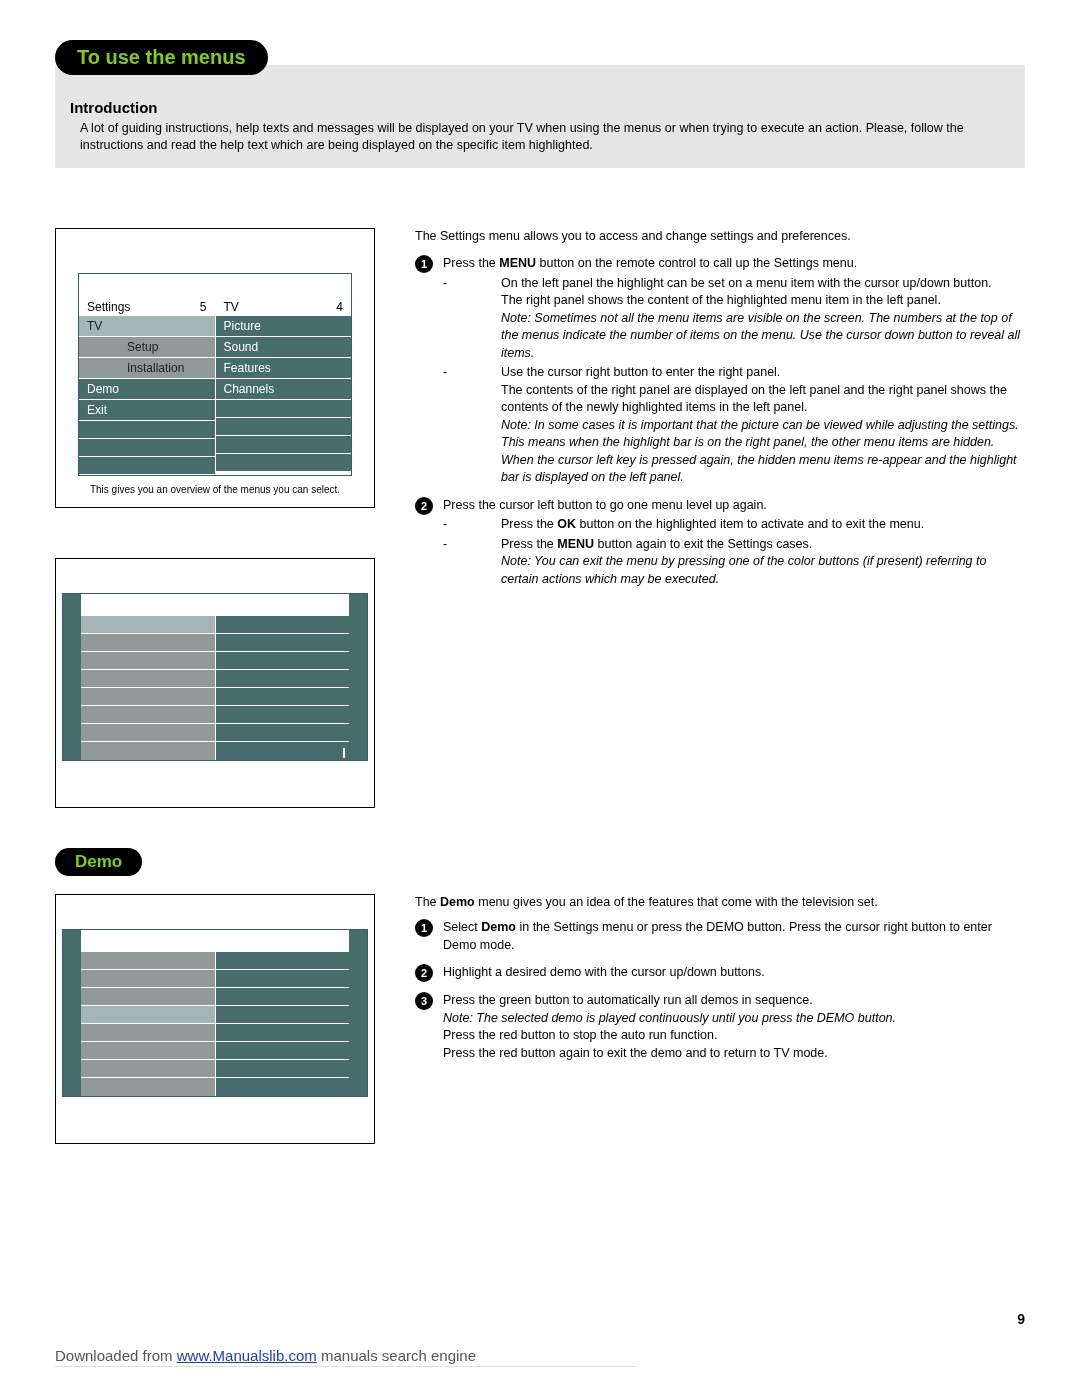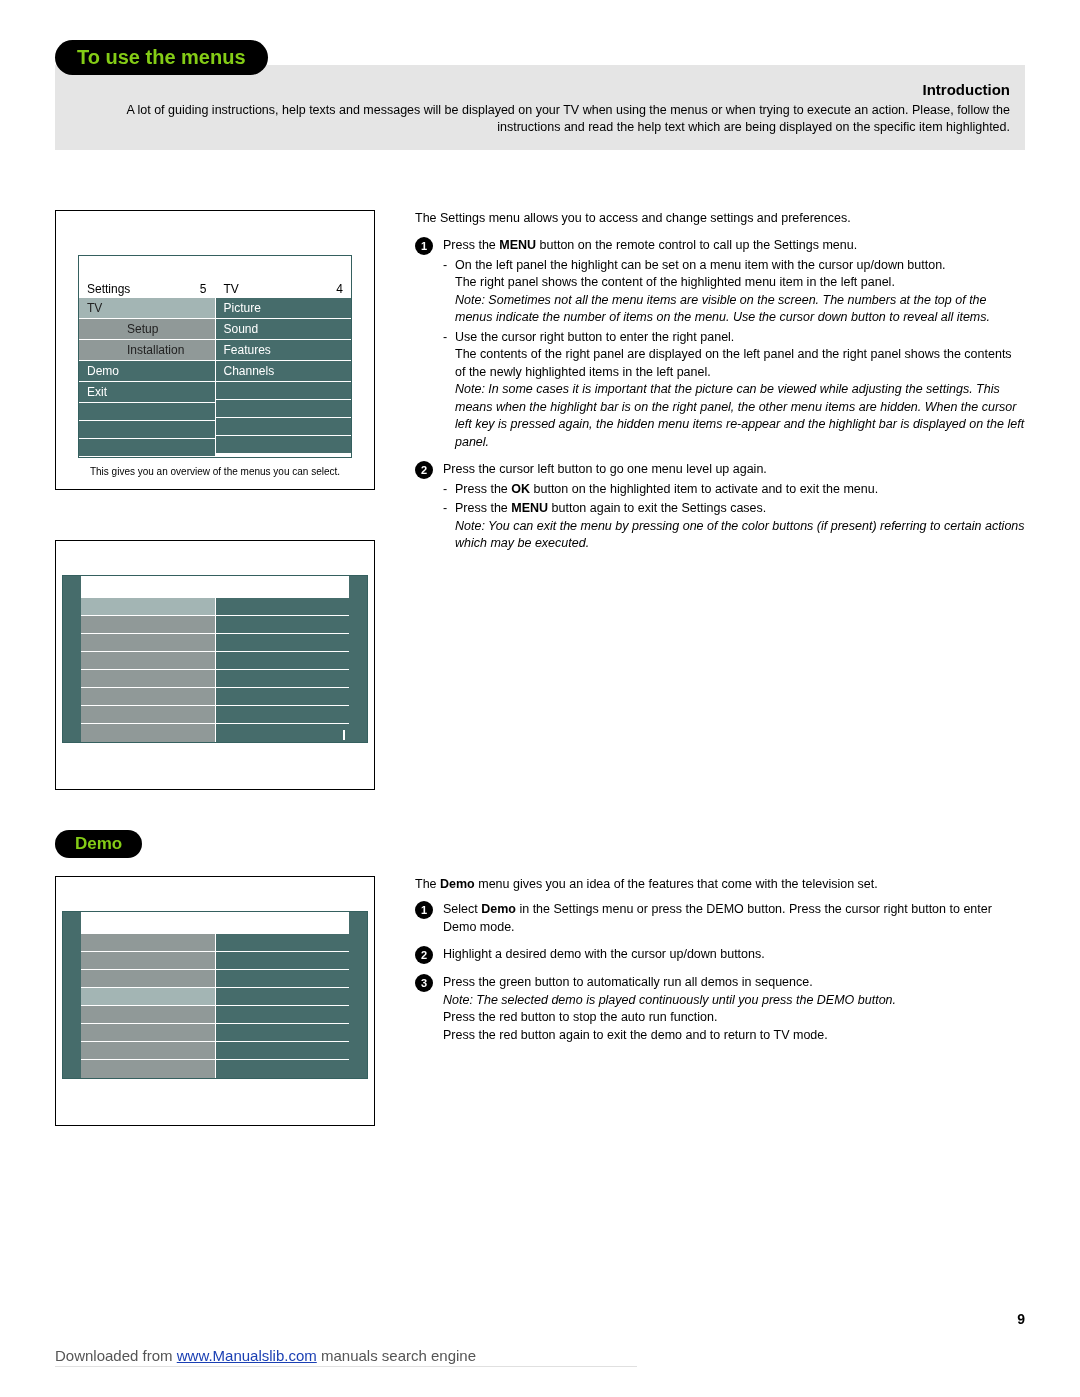--- a/index.html
+++ b/index.html
@@ -28,40 +28,40 @@
 .menu-caption { text-align:center; font-size:10px; padding: 8px 4px 0 4px; }
 .left-border { border-left:1.5px solid #fff; }
 .section-h { font-weight:bold; font-size:15px; margin-bottom:6px; }
 .right-col p { line-height:1.4; }
 .step-list { margin-top:10px; }
 .step { display:flex; gap:10px; margin-top:10px; }
 .step-num { flex: 0 0 18px; height:18px; border-radius:50%; background:#000; color:#fff; font-size:11px; font-weight:bold; display:flex; align-items:center; justify-content:center; }
 .step-body { flex:1; line-height:1.4; }
 .sub { display:flex; margin-top:2px; }
 .sub-dash { flex:0 0 12px; }
-.sub-body { flex:1; }
+.sub-body { flex:1;margin-left:46px; }
 .note { font-style: italic; }
 .blank-grid .li { color: transparent; }
 .footer { position:absolute; bottom:30px; left:55px; right:55px; }
 .pg-num { text-align:right; font-size:14px; font-weight:bold; margin-bottom:20px; }
 .footer-text { font-size:15px; color:#555; }
 .footer-text a { color:#1a3fb3; text-decoration:underline; }
 .mt { margin-top: 40px; }
 .dl-line { border-top:1px solid #e0e0e0; width: 60%; margin-top:2px; }
 .spacer-panel { background:#fff; min-height:28px; }
 .spacer-bottom { background:#fff; min-height:40px; }
 </style>
 </head>
 <body>
 <div class="page">
 
 <div style="position:relative; z-index:2;">
   <span class="pill">To use the menus</span>
 </div>
-<div class="intro-box" style="position:relative; z-index:1; padding-top:16px;text-align:right;">
+<div class="intro-box" style="position:relative; z-index:1; padding-top:34px;">
   <h3>Introduction</h3>
   <div class="it">
     <p>A lot of guiding instructions, help texts and messages will be displayed on your TV when using the menus or when trying to execute an action. Please, follow the instructions and read the help text which are being displayed on the specific item highlighted.</p>
   </div>
 </div>
 
 <div class="columns">
   <div class="left-col">
 
     <div class="menu-box">

